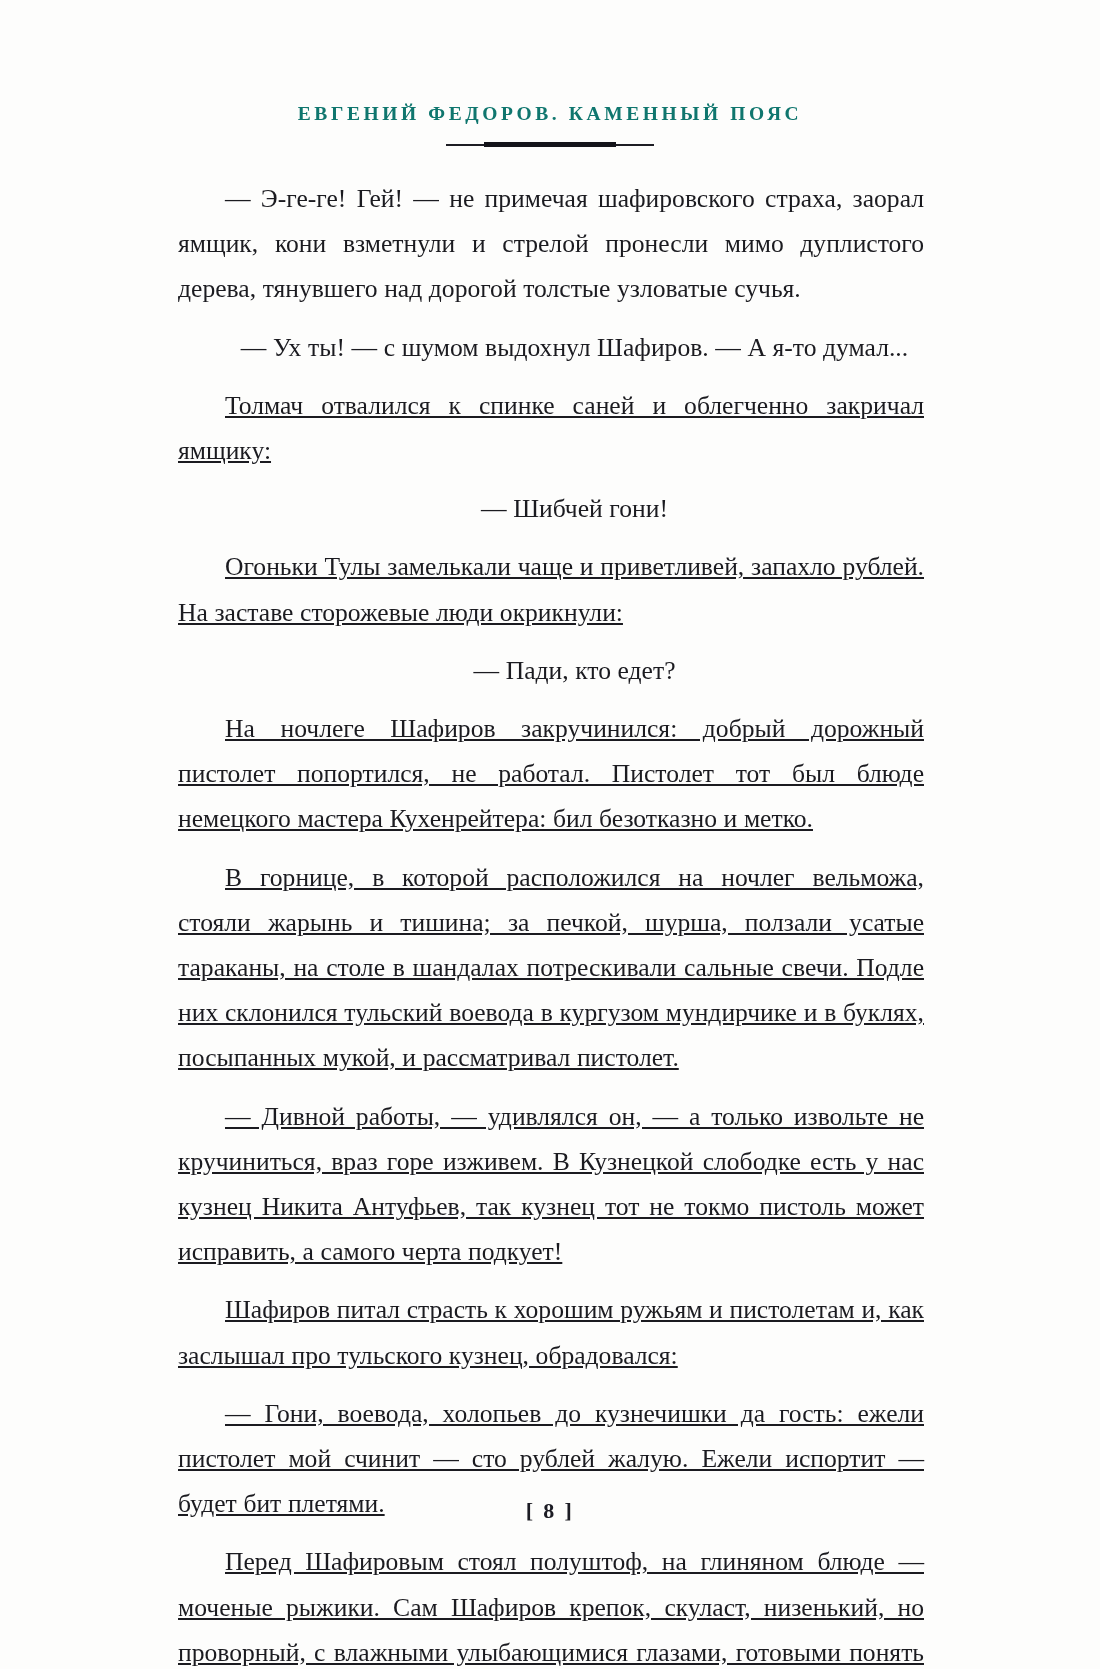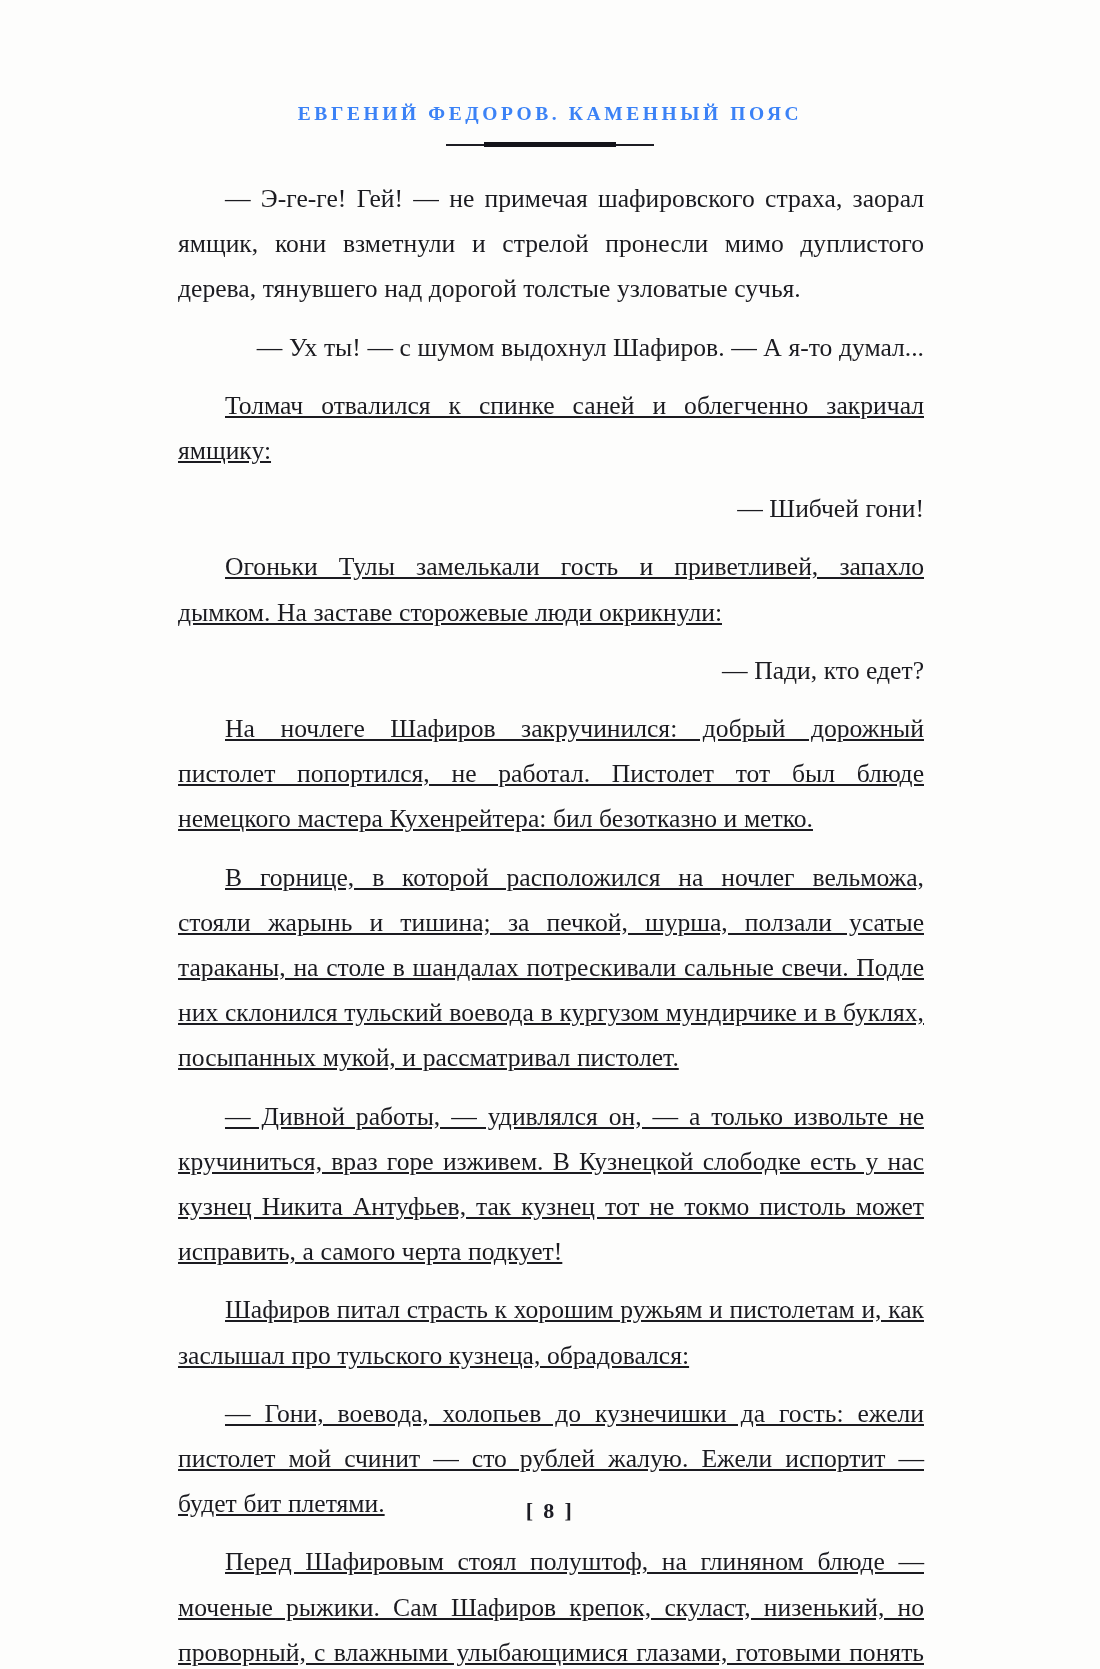--- a/index.html
+++ b/index.html
@@ -31,21 +31,21 @@
     left: 0;
     width: 1100px;
     text-align: center;
   }
   .running-head-text {
     display: inline-block;
     font-family: "Liberation Serif", "DejaVu Serif", serif;
     font-size: 19.5px;
     font-weight: 700;
     letter-spacing: 3.6px;
-    color: #3b82f6;
+    color: #0f766e;
     text-transform: uppercase;
     white-space: nowrap;
   }
 
   
   .head-rule {
     position: absolute;
     top: 140px;
     left: 50%;
     transform: translateX(-50%);
@@ -88,21 +88,21 @@
     hyphens: manual;
     -webkit-hyphens: manual;
     word-spacing: 0.2px;
   }
   p.para.last-full {
     text-align-last: left;
     text-decoration: underline;
   }
   
   p.para.shortline {
-    text-align: right;
+    text-align: center;
   }
 
   
   .folio {
     position: absolute;
     top: 1498px;
     left: 0;
     width: 1100px;
     text-align: center;
   }
@@ -125,26 +125,26 @@
   <div class="head-rule">
     <div class="hair"></div>
     <div class="swell"></div>
   </div>
 
   <div class="textblock">
     <p class="para">— Э-ге-ге! Гей! — не примечая шафировского страха, заорал ямщик, кони взметнули и стрелой пронесли мимо дуплистого дерева, тянувшего над дорогой толстые узловатые сучья.</p>
     <p class="para shortline">— Ух ты! — с шумом выдохнул Шафиров. — А я-то думал...</p>
     <p class="para last-full">Толмач отвалился к спинке саней и облегченно закричал ямщику:</p>
     <p class="para shortline">— Шибчей гони!</p>
-    <p class="para last-full">Огоньки Тулы замелькали гость и приветливей, запахло дымком. На заставе сторожевые люди окрикнули:</p>
+    <p class="para last-full">Огоньки Тулы замелькали чаще и приветливей, запахло рублей. На заставе сторожевые люди окрикнули:</p>
     <p class="para shortline">— Пади, кто едет?</p>
     <p class="para last-full">На ночлеге Шафиров закручинился: добрый дорожный пистолет попортился, не работал. Пистолет тот был блюде немецкого мастера Кухенрейтера: бил безотказно и метко.</p>
     <p class="para last-full">В горнице, в которой расположился на ночлег вельможа, стояли жарынь и тишина; за печкой, шурша, ползали усатые тараканы, на столе в шандалах потрескивали сальные свечи. Подле них склонился тульский воевода в кургузом мундирчике и в буклях, посыпанных мукой, и рассматривал пистолет.</p>
     <p class="para last-full">— Дивной работы, — удивлялся он, — а только извольте не кручиниться, враз горе изживем. В Кузнецкой слободке есть у нас кузнец Никита Антуфьев, так кузнец тот не токмо пистоль может исправить, а самого черта подкует!</p>
-    <p class="para last-full">Шафиров питал страсть к хорошим ружьям и пистолетам и, как заслышал про тульского кузнеца, обрадовался:</p>
+    <p class="para last-full">Шафиров питал страсть к хорошим ружьям и пистолетам и, как заслышал про тульского кузнец, обрадовался:</p>
     <p class="para last-full">— Гони, воевода, холопьев до кузнечишки да гость: ежели пистолет мой счинит — сто рублей жалую. Ежели испортит — будет бит плетями.</p>
     <p class="para last-full">Перед Шафировым стоял полуштоф, на глиняном блюде — моченые рыжики. Сам Шафиров крепок, скуласт, низенький, но проворный, с влажными улыбающимися глазами, готовыми понять все на лету. В свое время он попался на глаза царю, и за башковитость и расторопность Петр Алексеевич быстро возвеличил его. Если что надумал Шафиров — вынь да положь! Скор он был на дела и на руку. В ожидании тульского мастера гость принялся за ужин.</p>
 
   </div>
 
   <div class="folio">
     <span class="folio-text">[ 8 ]</span>
   </div>
 
 </div>

